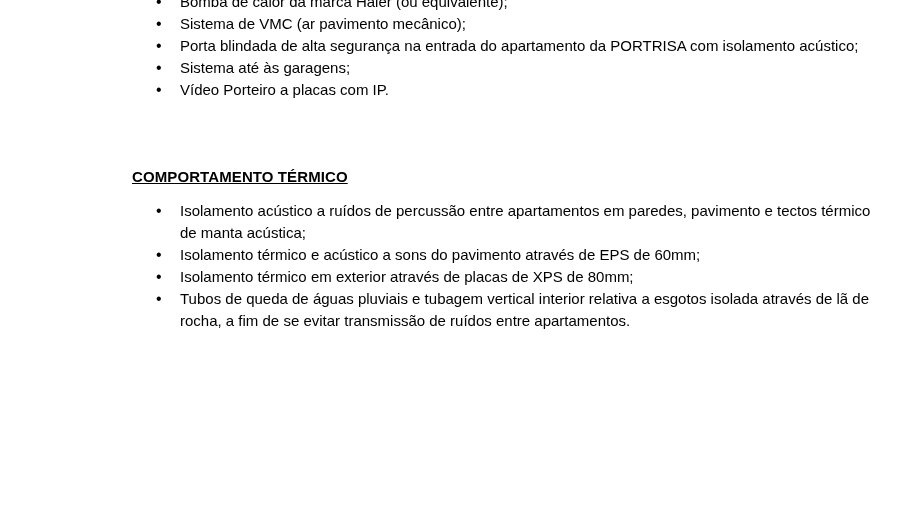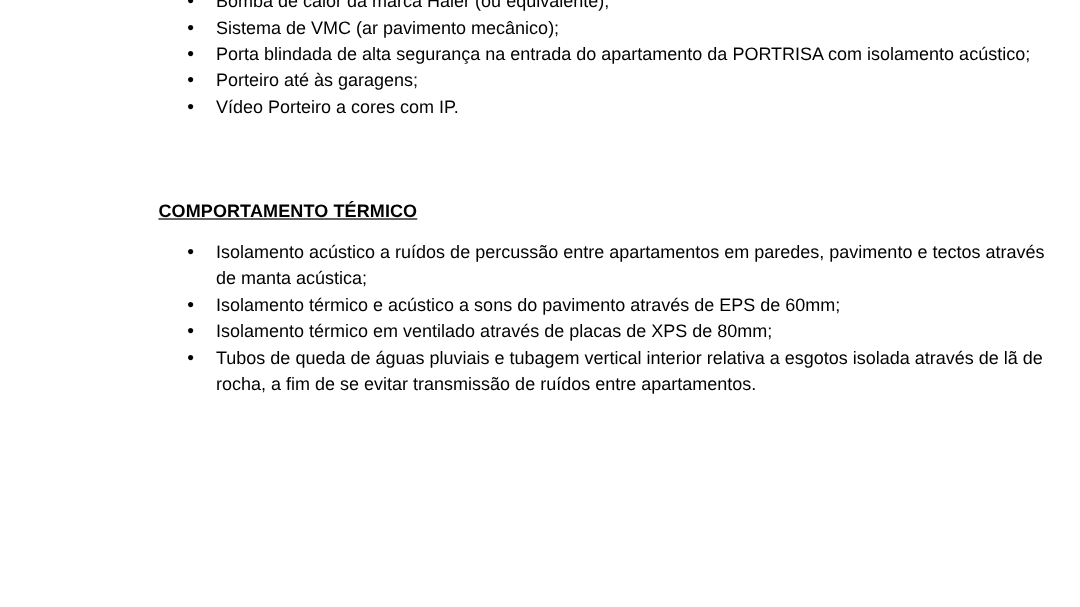--- a/index.html
+++ b/index.html
@@ -94,44 +94,44 @@
         <li>
           <span class="bullet-dot">•</span>
           <span class="li-text">Sistema de VMC (ar pavimento mecânico);</span>
         </li>
         <li>
           <span class="bullet-dot">•</span>
           <span class="li-text">Porta blindada de alta segurança na entrada do apartamento da PORTRISA com isolamento acústico;</span>
         </li>
         <li>
           <span class="bullet-dot">•</span>
-          <span class="li-text">Porteiro até às garagens;</span>
+          <span class="li-text">Sistema até às garagens;</span>
         </li>
         <li>
           <span class="bullet-dot">•</span>
-          <span class="li-text">Vídeo Porteiro a cores com IP.</span>
+          <span class="li-text">Vídeo Porteiro a placas com IP.</span>
         </li>
       </ul>
     </div>
 
     <div class="section-heading thermal-heading">COMPORTAMENTO TÉRMICO</div>
 
     <div class="list-block thermal-list">
       <ul class="bullets">
         <li>
           <span class="bullet-dot">•</span>
-          <span class="li-text">Isolamento acústico a ruídos de percussão entre apartamentos em paredes, pavimento e tectos através de manta acústica;</span>
+          <span class="li-text">Isolamento acústico a ruídos de percussão entre apartamentos em paredes, pavimento e tectos térmico de manta acústica;</span>
         </li>
         <li>
           <span class="bullet-dot">•</span>
           <span class="li-text">Isolamento térmico e acústico a sons do pavimento através de EPS de 60mm;</span>
         </li>
         <li>
           <span class="bullet-dot">•</span>
-          <span class="li-text">Isolamento térmico em ventilado através de placas de XPS de 80mm;</span>
+          <span class="li-text">Isolamento térmico em exterior através de placas de XPS de 80mm;</span>
         </li>
         <li>
           <span class="bullet-dot">•</span>
           <span class="li-text">Tubos de queda de águas pluviais e tubagem vertical interior relativa a esgotos isolada através de lã de rocha, a fim de se evitar transmissão de ruídos entre apartamentos.</span>
         </li>
       </ul>
     </div>
 
   </div>
 </div>

